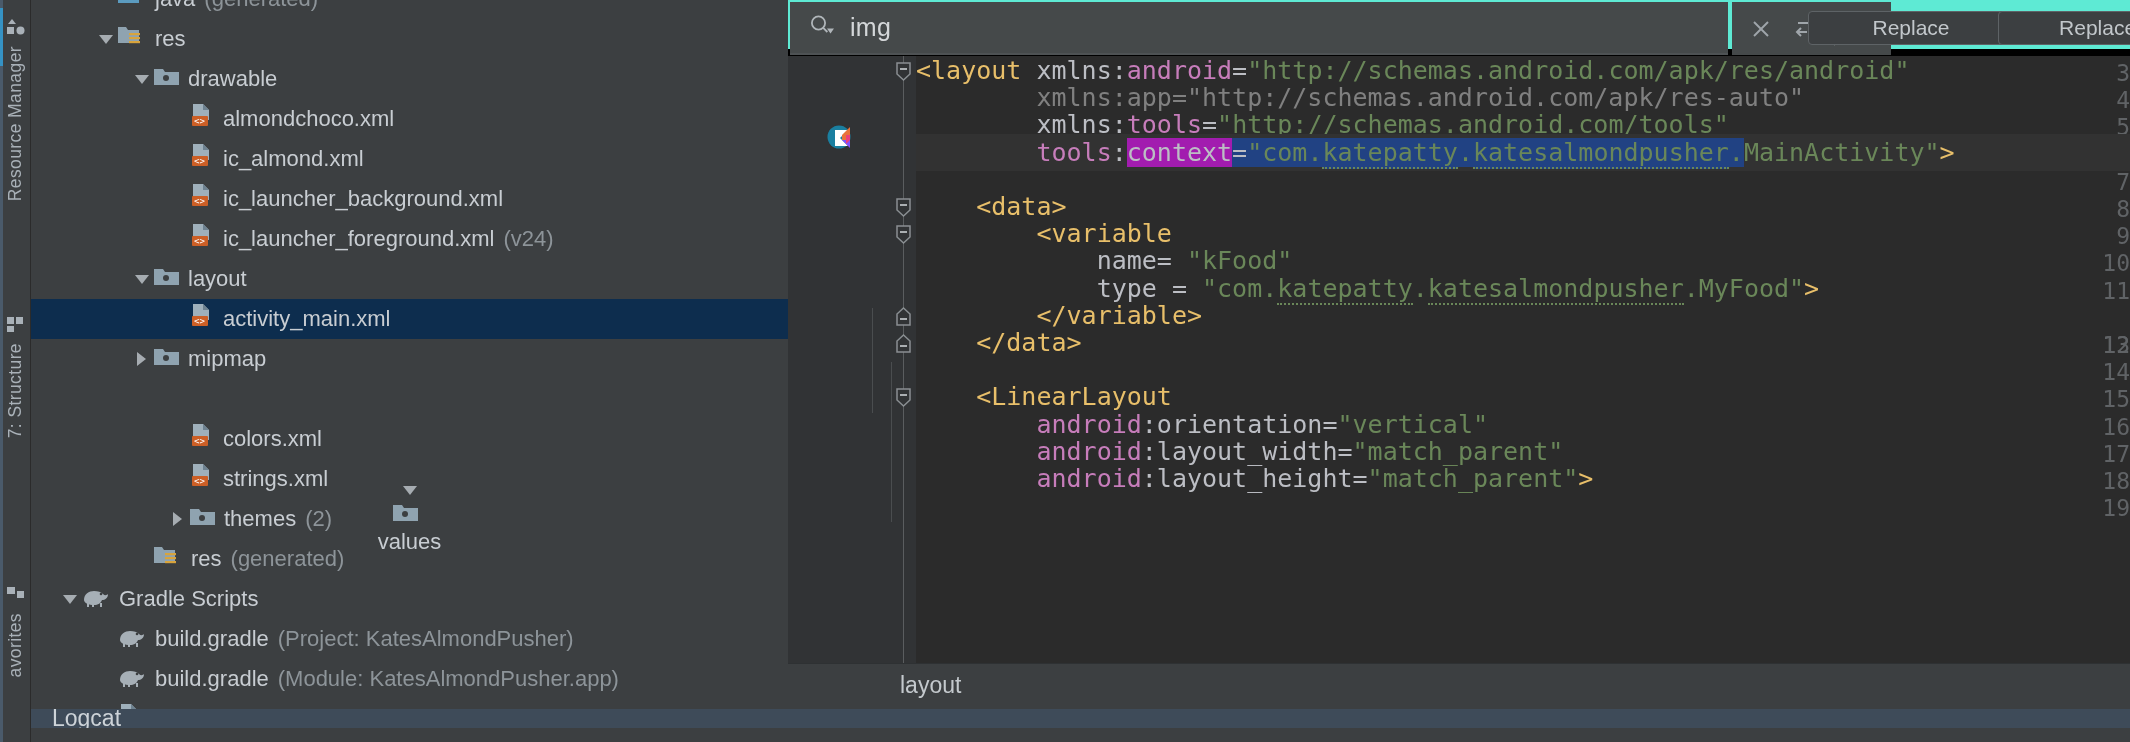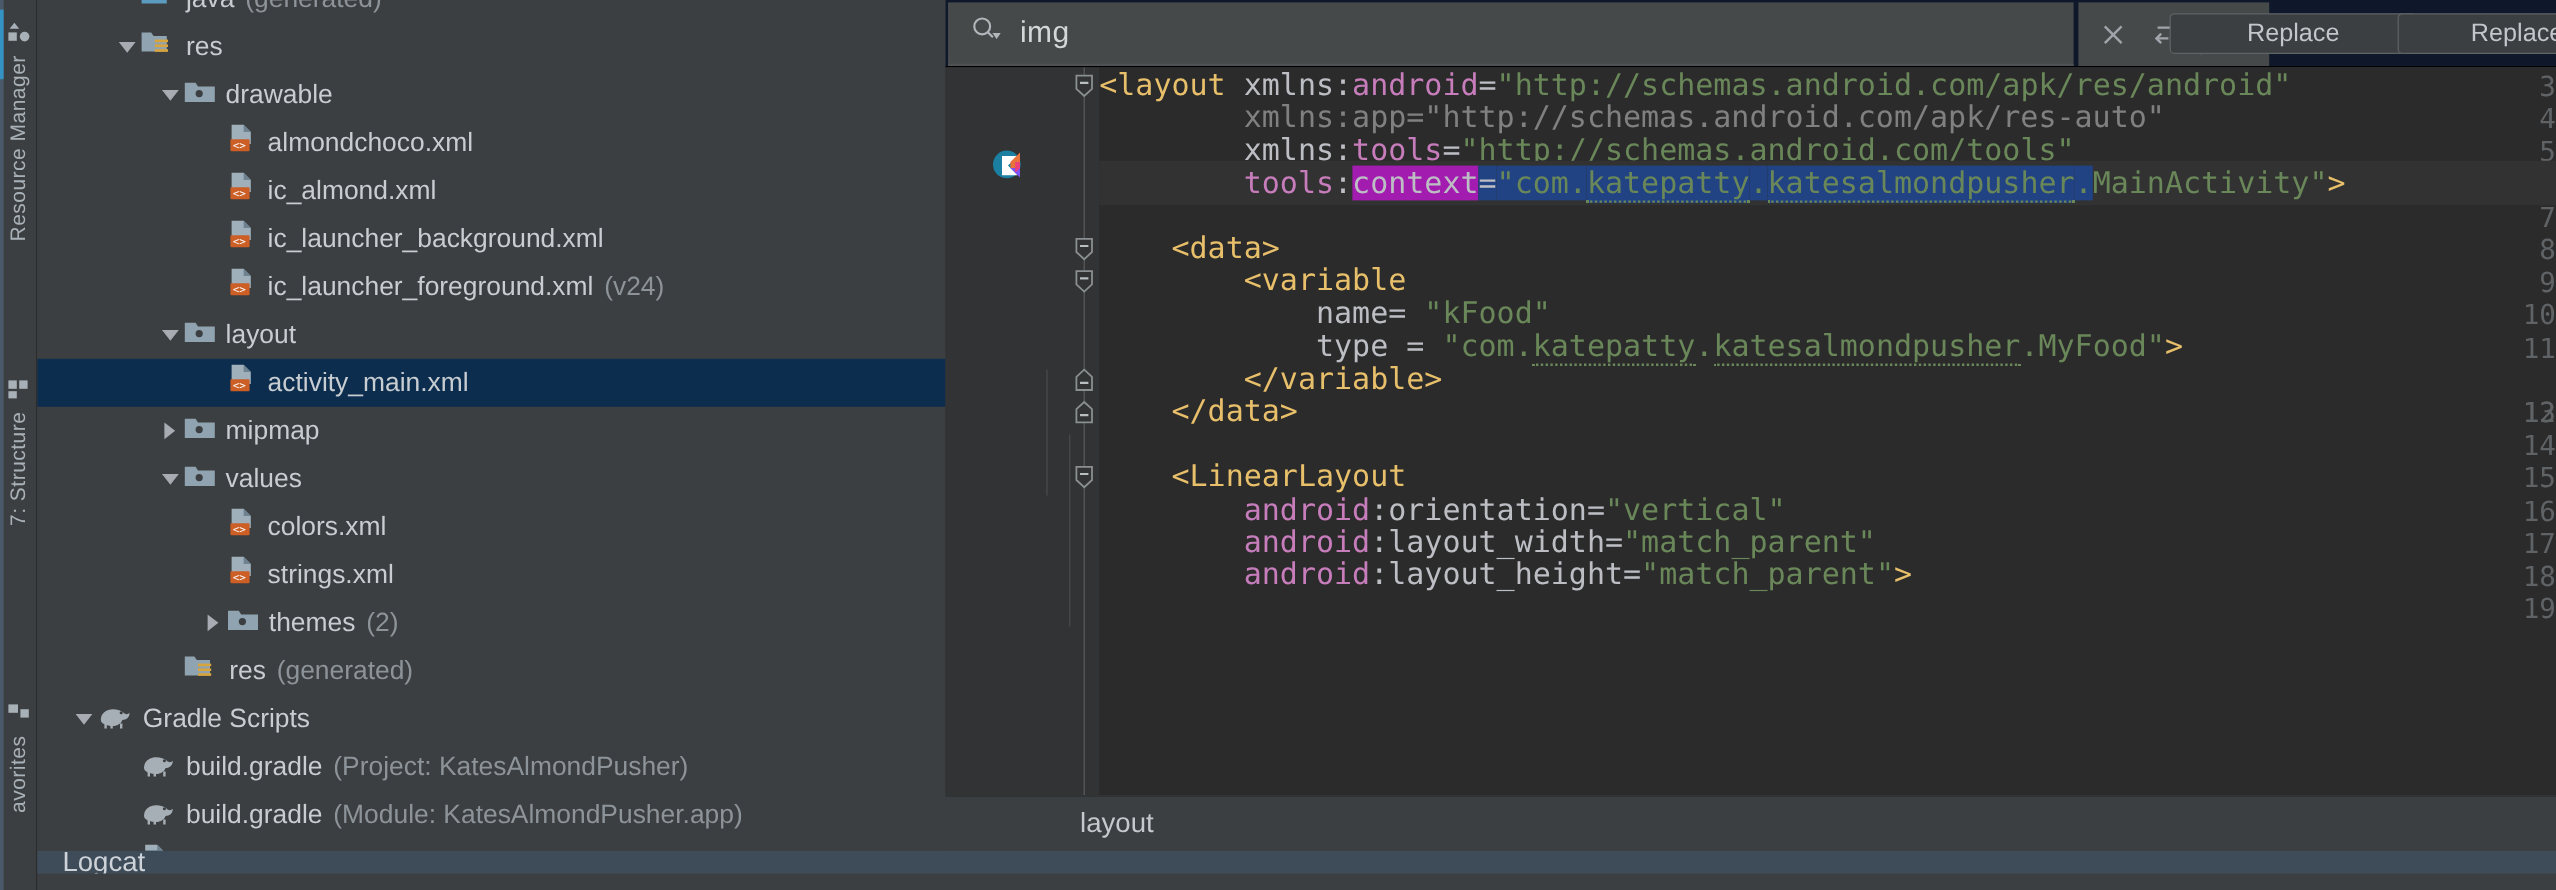--- a/index.html
+++ b/index.html
@@ -52,21 +52,21 @@
   .arrow.right::after {
     content:""; position:absolute; left:6px; top:4px;
     border-top:7px solid transparent; border-bottom:7px solid transparent;
     border-left:9px solid #a6acb1;
   }
   .ico { flex:0 0 auto; margin-right:8px; display:block; }
 
   
   .findbar {
     position:absolute; left:788px; top:0; width:1342px; height:56px;
-    background:#0f172a; border-bottom:1px solid #000000;
+    background:#5eead4; border-bottom:7px solid #000000;
   }
   .findfield {
     position:absolute; left:2px; top:2px; width:938px; height:53px;
     background:#45494a; border-bottom:2px solid #4e5254;
     display:flex; align-items:center; padding-left:18px;
   }
   .findtext { color:#d4d7d9; font-size:25px; margin-left:16px; letter-spacing:.3px; }
   .fbtns { position:absolute; left:944px; top:2px; height:53px; display:flex; align-items:center;
            background:#45494a; padding:0 6px; }
   .fbtn { width:46px; height:53px; display:flex; align-items:center; justify-content:center; cursor:default; }
@@ -266,21 +266,21 @@
       </div>
       <div class="row" style="top: 339px;">
         <span style="flex: 0 0 100px;"></span>
         <span class="arrow right"></span>
         <span class="ico"><svg width="27" height="22" viewBox="0 0 27 22">
             <path d="M1 4 h9 l2 3 h14 v13 h-25 z" fill="#8fa3b0"></path>
             <circle cx="13" cy="13" r="3" fill="#3c3f41"></circle>
           </svg></span>
         <span class="lbl">mipmap</span>
       </div>
-      <div class="row" style="top: 379px;">
+      <div class="row" style="top: 379px; flex-direction: column;">
         <span style="flex: 0 0 100px;"></span>
         <span class="arrow down"></span>
         <span class="ico"><svg width="27" height="22" viewBox="0 0 27 22">
             <path d="M1 4 h9 l2 3 h14 v13 h-25 z" fill="#8fa3b0"></path>
             <circle cx="13" cy="13" r="3" fill="#3c3f41"></circle>
           </svg></span>
         <span class="lbl">values</span>
       </div>
       <div class="row" style="top: 419px;">
         <span style="flex: 0 0 136px;"></span>

